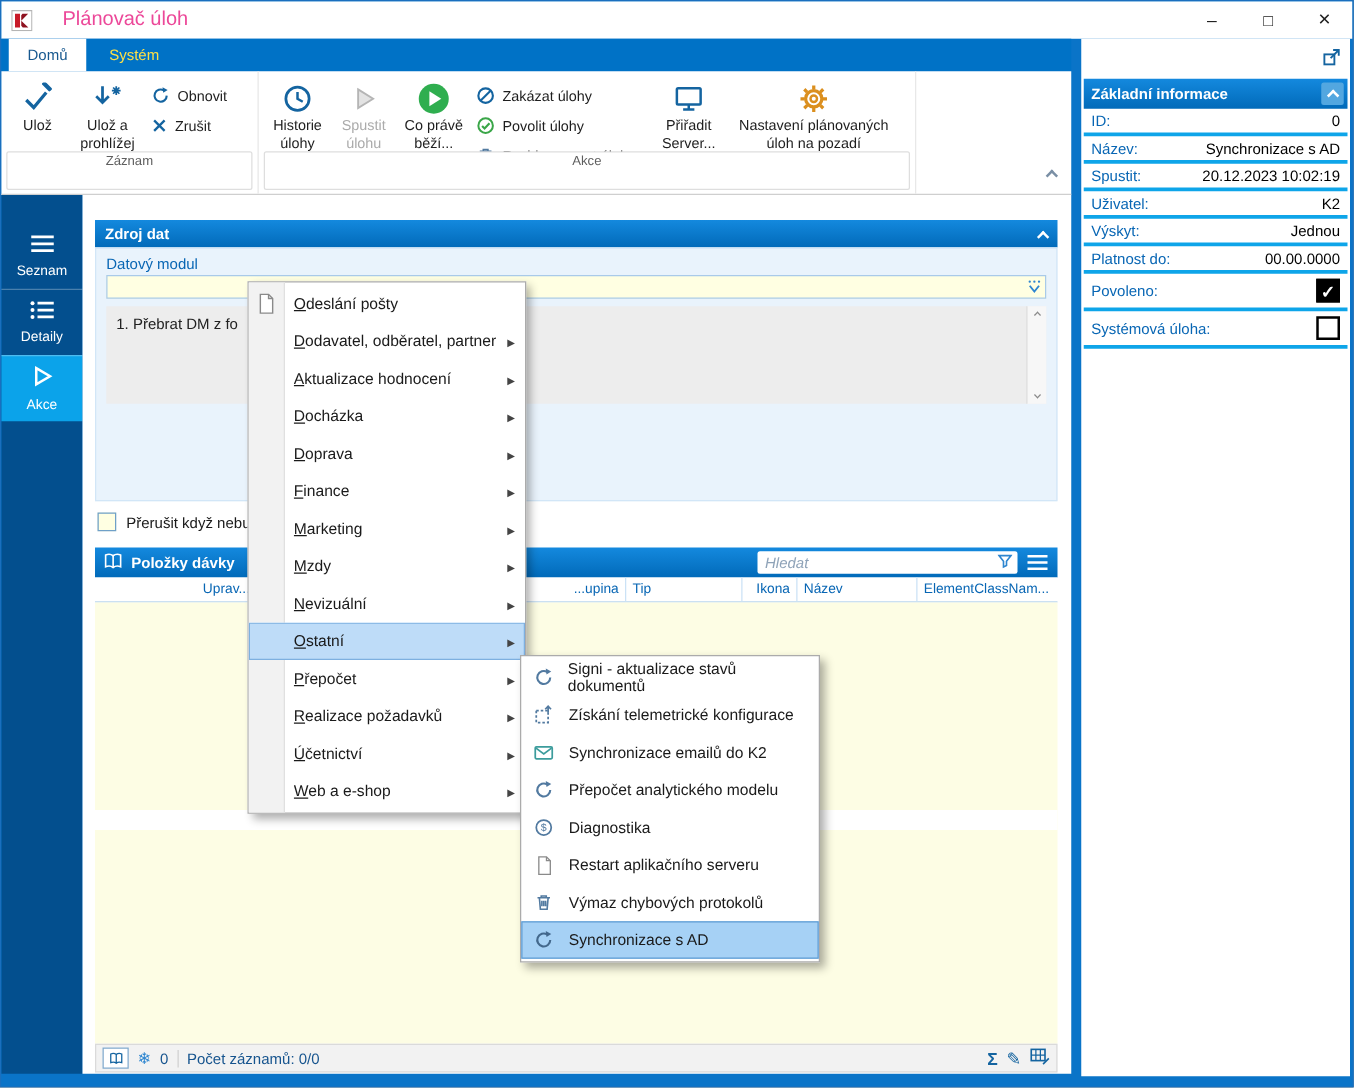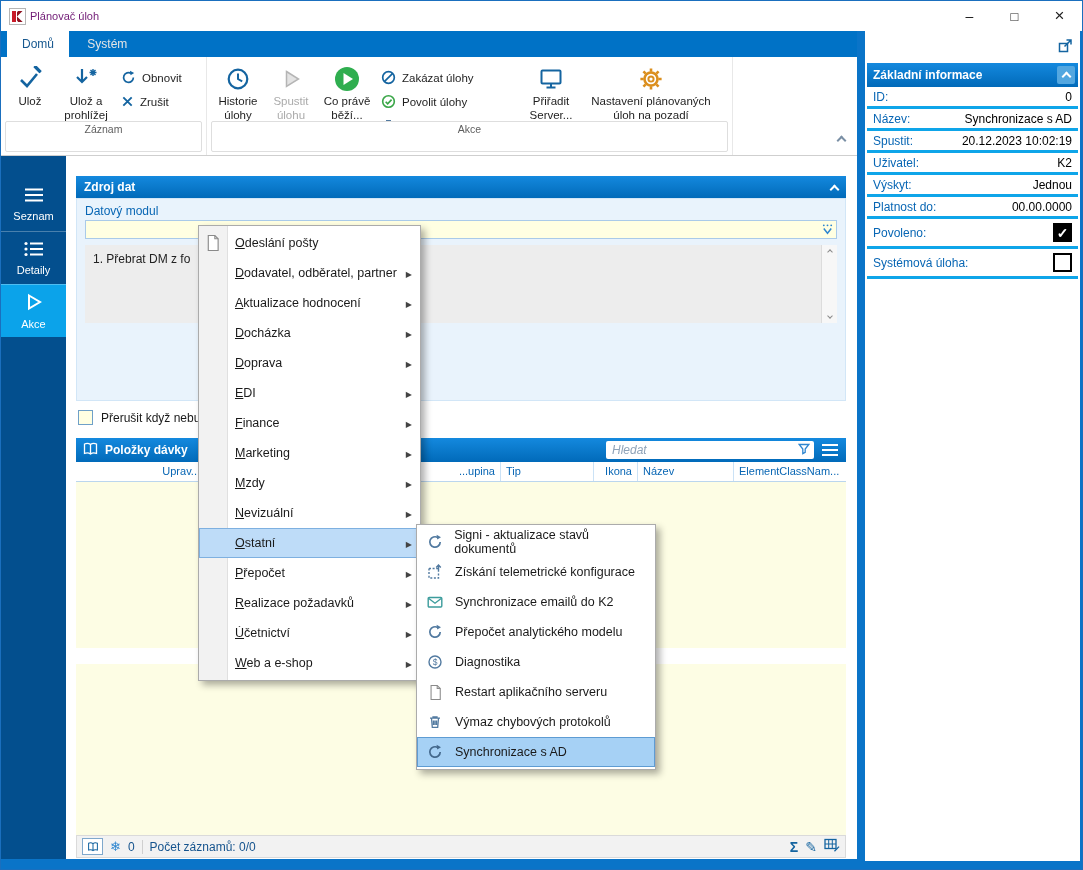--- a/index.html
+++ b/index.html
@@ -4,31 +4,31 @@
 <style>
   * { margin:0; padding:0; box-sizing:border-box; }
   body { font-family:"Liberation Sans", sans-serif; background:#777; }
   .win { position:relative; width:1083px; height:870px; background:#0A74C8;
          border:1px solid #1A6FBE; overflow:hidden; font-size:12px; }
 
   
   .titlebar { position:absolute; left:0; top:0; width:100%; height:30px; background:#fff;
               display:flex; align-items:center; }
   .app-icon { margin-left:8px; width:17px; height:17px; display:inline-flex; }
-  .title { margin-left:4px; color:#701a75; font-size:11px; }
+  .title { margin-left:24px; color:#ec4899; font-size:16px; }
   .winbtns { margin-left:auto; display:flex; height:100%; }
   .wbtn { width:45px; height:100%; display:flex; align-items:center; justify-content:center;
           color:#222; cursor:default; }
   .wbtn.min::after { content:"–"; font-size:14px; }
   .wbtn.max::after { content:"□"; font-size:13px; }
   .wbtn.close::after { content:"×"; font-size:17px; }
 
   
   .tabstrip { position:absolute; left:0; top:30px; width:856px; height:26px; background:#0072C6; }
-  .tab { display:inline-block; height:26px; line-height:26px; padding:0 15px; color:#e5e5e5;
+  .tab { display:inline-block; height:26px; line-height:26px; padding:0 15px; color:#fde047;
          font-size:12px; cursor:default; }
   .tab.active { background:#fff; color:#17588F; margin-left:6px; }
 
   
   .ribbon { position:absolute; left:0; top:56px; width:856px; height:99px; background:#fff;
             border-bottom:1px solid #CFCFCF; display:flex; }
   .rgroup { position:relative; height:100%; padding:3px 2px 20px 4px; display:flex;
             align-items:flex-start; border-right:1px solid #E8E8E8; }
   .g1 { width:206px; } .g2 { width:526px; }
   .rgroup-label { position:absolute; left:4px; right:4px; bottom:3px; height:31px; line-height:14px;
@@ -500,24 +500,20 @@
       </div>
     <div class="citem">
         <span class="clabel">Docházka</span>
         <span class="arrow"></span>
       </div>
     <div class="citem">
         <span class="clabel">Doprava</span>
         <span class="arrow"></span>
       </div>
     <div class="citem">
-        <span class="clabel">EDI</span>
-        <span class="arrow"></span>
-      </div>
-    <div class="citem">
         <span class="clabel">Finance</span>
         <span class="arrow"></span>
       </div>
     <div class="citem">
         <span class="clabel">Marketing</span>
         <span class="arrow"></span>
       </div>
     <div class="citem">
         <span class="clabel">Mzdy</span>
         <span class="arrow"></span>

